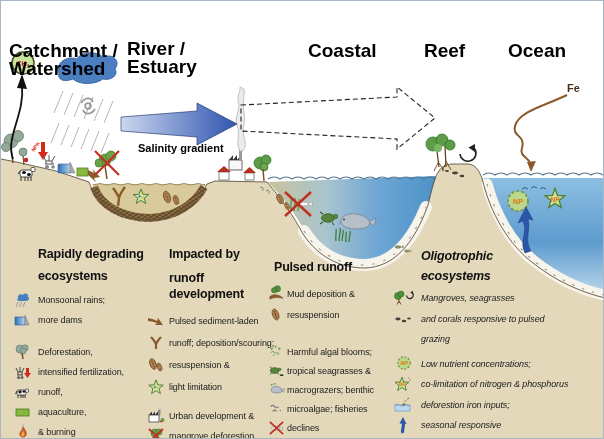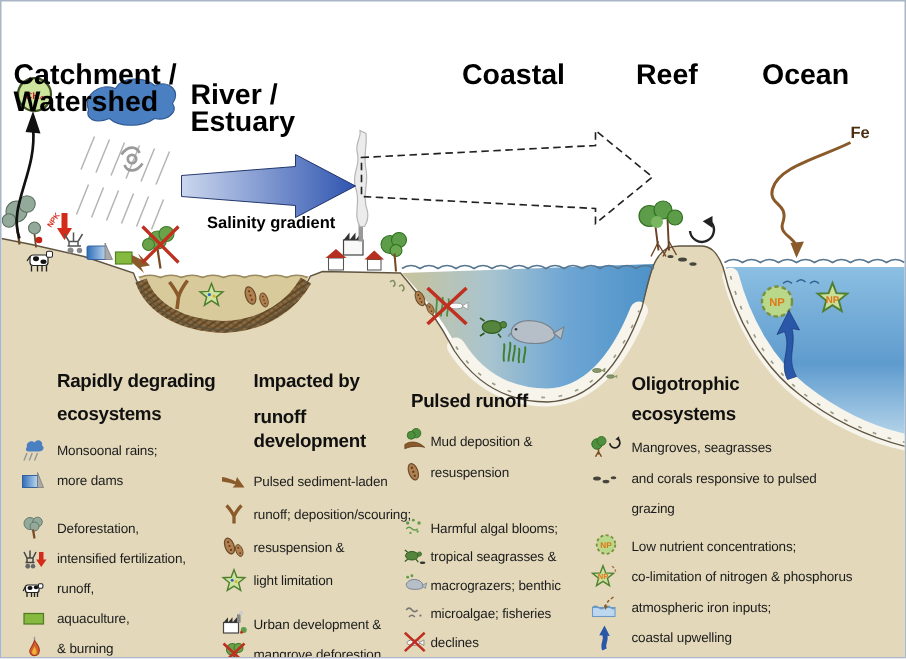--- a/index.html
+++ b/index.html
@@ -13,21 +13,21 @@
   .row{display:flex;align-items:center;}
   .ic{flex:0 0 auto;display:flex;align-items:center;justify-content:flex-start;}
   .lt{font-size:9px;color:#1c1c1c;white-space:nowrap;letter-spacing:-0.1px;}
   
   .c1{left:13px;top:245px;width:138px;} .c1 .hd{margin-left:24px;margin-bottom:6px;}
   .c1 .row{height:20px;text-align:right;} .c1 .ic{width:24px;}
   .c2{left:146px;top:245px;width:124px;} .c2 .hd{margin-left:22px;margin-bottom:8px;}
   .c2 .row{height:22px;} .c2 .row.b{height:20px;} .c2 .ic{width:22px;}
   .c3{left:267px;top:258px;width:124px;} .c3 .hd{margin-left:6px;margin-bottom:8px;}
   .c3 .row{height:21px;} .c3 .row.b{height:19px;text-align:right;} .c3 .ic{width:19px;}
-  .c4{left:392px;top:247px;width:208px;} .c4 .hd{margin-left:28px;margin-bottom:4px;}
+  .c4{left:392px;top:247px;width:208px;font-style:italic;} .c4 .hd{margin-left:28px;margin-bottom:4px;}
   .c4 .row{height:20.5px;} .c4 .ic{width:28px;}
   .sp12{height:12px;} .sp8{height:8px;} .sp17{height:17px;} .sp4{height:4px;}
 </style>
 </head>
 <body>
 
 <div class="stage">
 
   <svg class="scene" width="604" height="439" viewBox="0 0 604 439">
     <defs>
@@ -269,21 +269,21 @@
     <polygon points="120,116 196,110 196,102 236,123 196,144 196,136 120,130" fill="url(#salGrad)" stroke="#13275e" stroke-width="0.6"></polygon>
     <text x="137" y="151" font-size="11" font-weight="bold" fill="#000">Salinity gradient</text>
 
     <path d="M240,104 L396,96 L396,86 L434,117 L396,148 L396,138 L240,130 Z" fill="none" stroke="#222" stroke-width="1.1" stroke-dasharray="5,3"></path>
   </svg>
 
   <div class="zone" style="left:8px;top:6px;">
     <div>Catchment /</div>
     <div>Watershed</div>
   </div>
-  <div class="zone" style="left:126px;top:19px;">
+  <div class="zone" style="left:126px;top:4px;">
     <div>River /</div>
     <div>Estuary</div>
   </div>
   <div class="zone" style="left:307px;top:6px;">
     <div>Coastal</div>
   </div>
   <div class="zone" style="left:423px;top:6px;">
     <div>Reef</div>
   </div>
   <div class="zone" style="left:507px;top:6px;">
@@ -578,26 +578,26 @@
     </div>
     <div class="row">
       <span class="ic">
         <svg width="22" height="16" viewBox="0 0 20 16">
             <rect x="1" y="8" width="15" height="6" fill="#bcd7ee" stroke="#6a9ac5" stroke-width="0.7"></rect>
             <path d="M1,8 q2,-1.6 4,0 t4,0 t4,0 t3,0" stroke="#6a9ac5" stroke-width="0.9" fill="none"></path>
             <path d="M15,1 C12,3 10,5 9.5,7.5" stroke="#8a5a2a" stroke-width="1" stroke-dasharray="2,1.5" fill="none"></path>
             <polygon points="8.6,6.4 9.4,9.6 11.2,7.4" fill="#8a5a2a"></polygon>
           </svg>
       </span>
-        <span class="lt">atmospheric iron inputs;</span>
+        <span class="lt">deforestion iron inputs;</span>
     </div>
     <div class="row">
       <span class="ic">
         <svg width="20" height="18" viewBox="0 0 18 18">
             <path d="M9,17 C7,13 11,11 9,7" stroke="#2b57a8" stroke-width="3.2" fill="none"></path>
             <polygon points="5.5,7.5 9,1 12.5,8" fill="#2b57a8"></polygon>
           </svg>
       </span>
-        <span class="lt">coastal upwelling</span>
+        <span class="lt">seasonal responsive</span>
     </div>
   </div>
 
 </div>
 
 </body></html>

